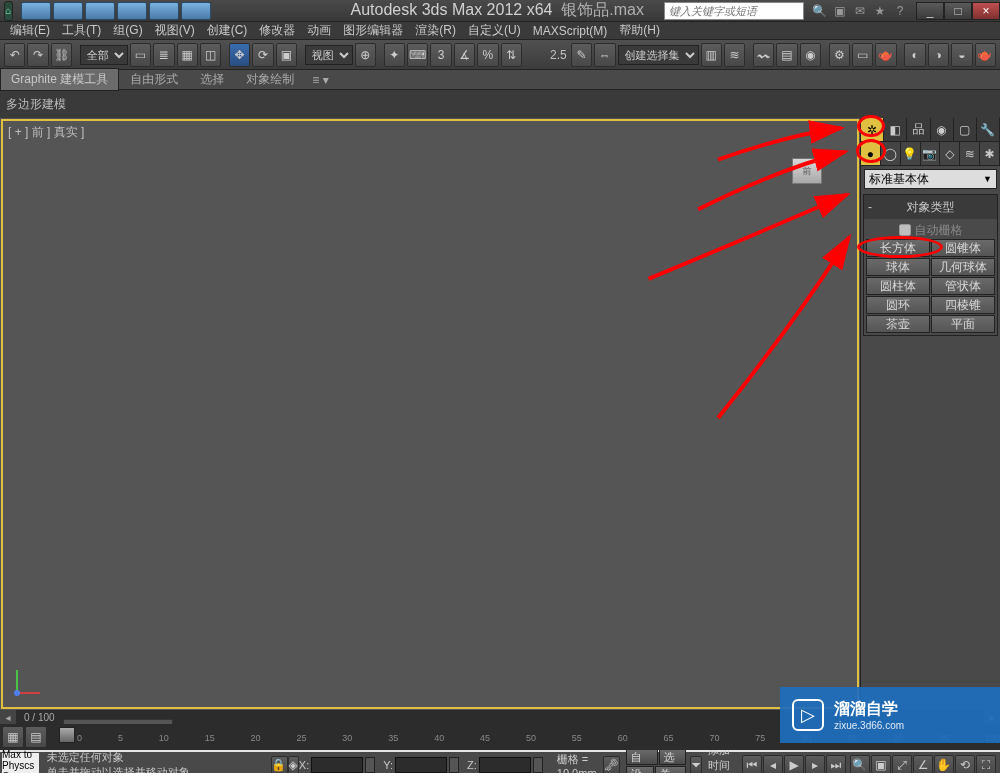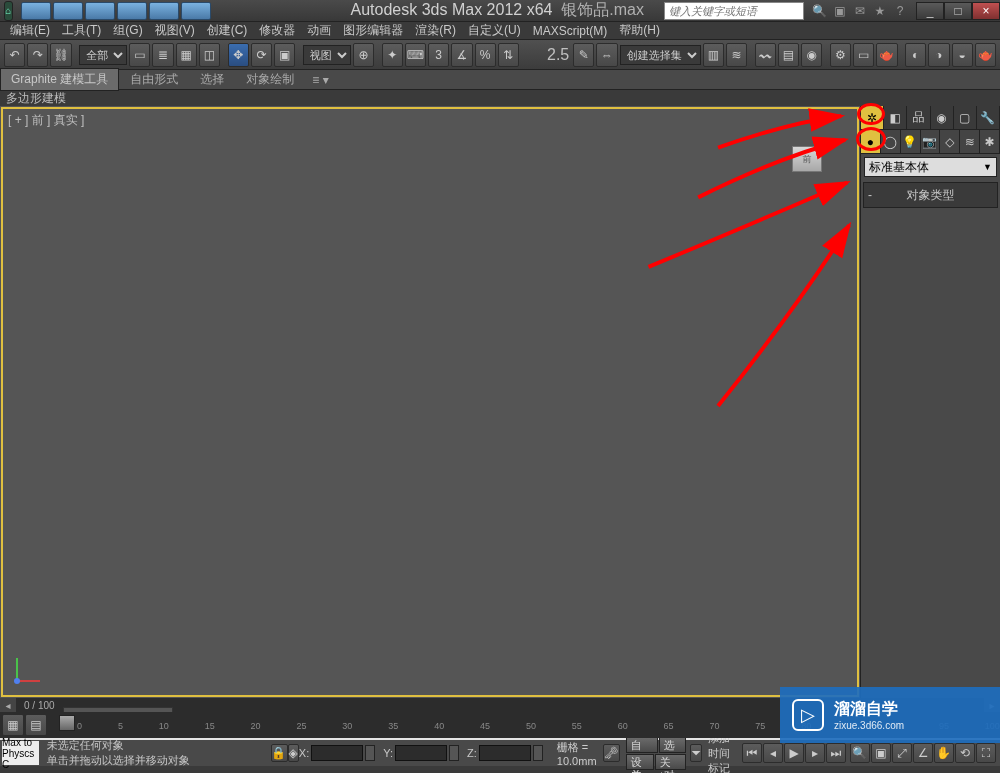--- a/index.html
+++ b/index.html
@@ -36,27 +36,27 @@
 
   
   .menubar { height:18px; background:var(--bg-dark); display:flex; align-items:center; padding:0 4px; font-size:12px; border-bottom:1px solid #222;}
   .menubar span { padding:0 6px; color:#c8c8c8; cursor:default;}
 
   
   .toolbar { height:30px; background:linear-gradient(#505050,#3c3c3c); display:flex; align-items:center; padding:0 4px; gap:2px; border-bottom:1px solid #222;}
   .tbtn { width:24px; height:24px; background:linear-gradient(#5c5c5c,#484848); border:1px solid #2c2c2c; border-radius:2px; display:flex; align-items:center; justify-content:center; color:#ccc; font-size:12px;}
   .tsep { width:4px; height:24px;}
   .tselect { height:20px; background:#3a3a3a; border:1px solid #222; color:#ccc; font-size:11px; padding:0 2px;}
-  .tlabel { color:#c0c0c0; font-size:16px; padding:0 2px;margin-left:24px;}
+  .tlabel { color:#c0c0c0; font-size:12px; padding:0 2px;margin-left:24px;}
 
   
   .ribbon { height:20px; background:var(--bg-panel); display:flex; align-items:center; border-bottom:1px solid #222;}
   .ribbon-tab { padding:2px 10px; background:var(--tab-active); border:1px solid #222; font-size:12px;}
   .ribbon-tab.inactive { background:transparent; border-color:transparent; color:#aaa;}
-  .ribbon2 { height:16px; background:#3a3a3a; padding:0 6px; color:#bbb; display:flex; align-items:center; font-size:12px;}
+  .ribbon2 { height:28px; background:#3a3a3a; padding:0 6px; color:#bbb; display:flex; align-items:center; font-size:12px;}
 
   
   .main { display:flex; height:592px; }
   .viewport-area { flex:1; position:relative; background:#555; }
   .viewport { position:absolute; top:1px; left:1px; right:1px; bottom:1px; background:#555; border:1px solid #333;}
   .viewport.active { outline:2px solid #e0c040; outline-offset:-2px;}
   .vp-label { position:absolute; top:4px; left:6px; color:#bfbfbf; font-size:12px;}
   .vp-cube { position:absolute; top:20px; right:20px; width:60px; height:60px; }
   .vp-cube-face { position:absolute; top:18px; left:14px; width:30px; height:26px; background:linear-gradient(#d8d8d8,#a8a8a8); border:1px solid #777; display:flex; align-items:center; justify-content:center; font-size:9px; color:#555;}
   .vp-axes { position:absolute; bottom:8px; left:8px; width:40px; height:40px;}
@@ -297,20 +297,41 @@
       <div class="cmd-sub-tab">
           <span>✱</span>
         </div>
     </div>
     <div class="cmd-dropdown">
         <span>标准基本体</span>
       </div>
 
     <div class="rollout">
       <div class="rollout-header">对象类型</div>
+      <div class="rollout-body">
+        <div class="auto-grid-row">
+          <input type="checkbox" disabled="" style="">
+          <span>自动栅格</span>
+        </div>
+        <div class="prim-grid" style="position:relative">
+          <div class="prim-btn" style="position:relative">
+            <span>长方体</span>
+            <div class="ellipse" style="top:-4px; left:-10px; width:86px; height:22px"></div>
+          </div>
+          <div class="prim-btn">圆锥体</div>
+          <div class="prim-btn">球体</div>
+          <div class="prim-btn">几何球体</div>
+          <div class="prim-btn">圆柱体</div>
+          <div class="prim-btn">管状体</div>
+          <div class="prim-btn">圆环</div>
+          <div class="prim-btn">四棱锥</div>
+          <div class="prim-btn">茶壶</div>
+          <div class="prim-btn">平面</div>
+        </div>
+      </div>
     </div>
 
   </div>
 </div>
 
 <div class="trackbar">
   <div class="scroll-l">◂</div>
   <span class="trackbar-pos">0 / 100</span>
   <div class="trackbar-scroll">
       <div class="scroll-thumb"></div>

